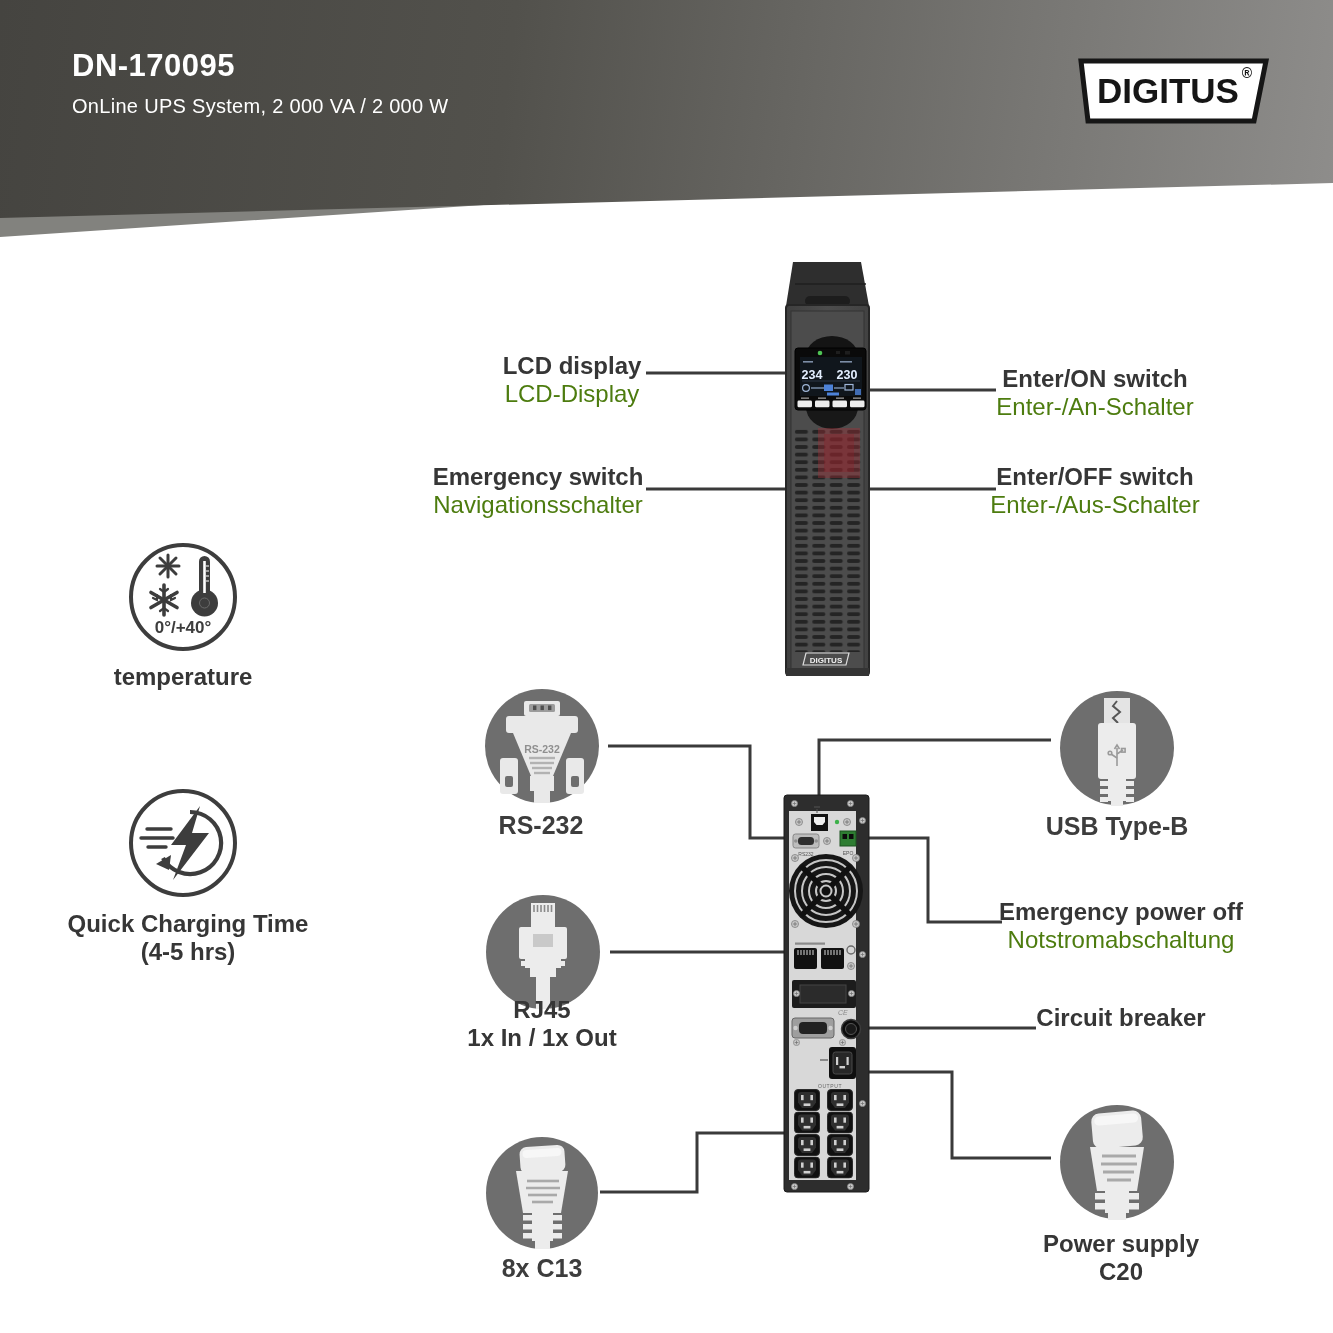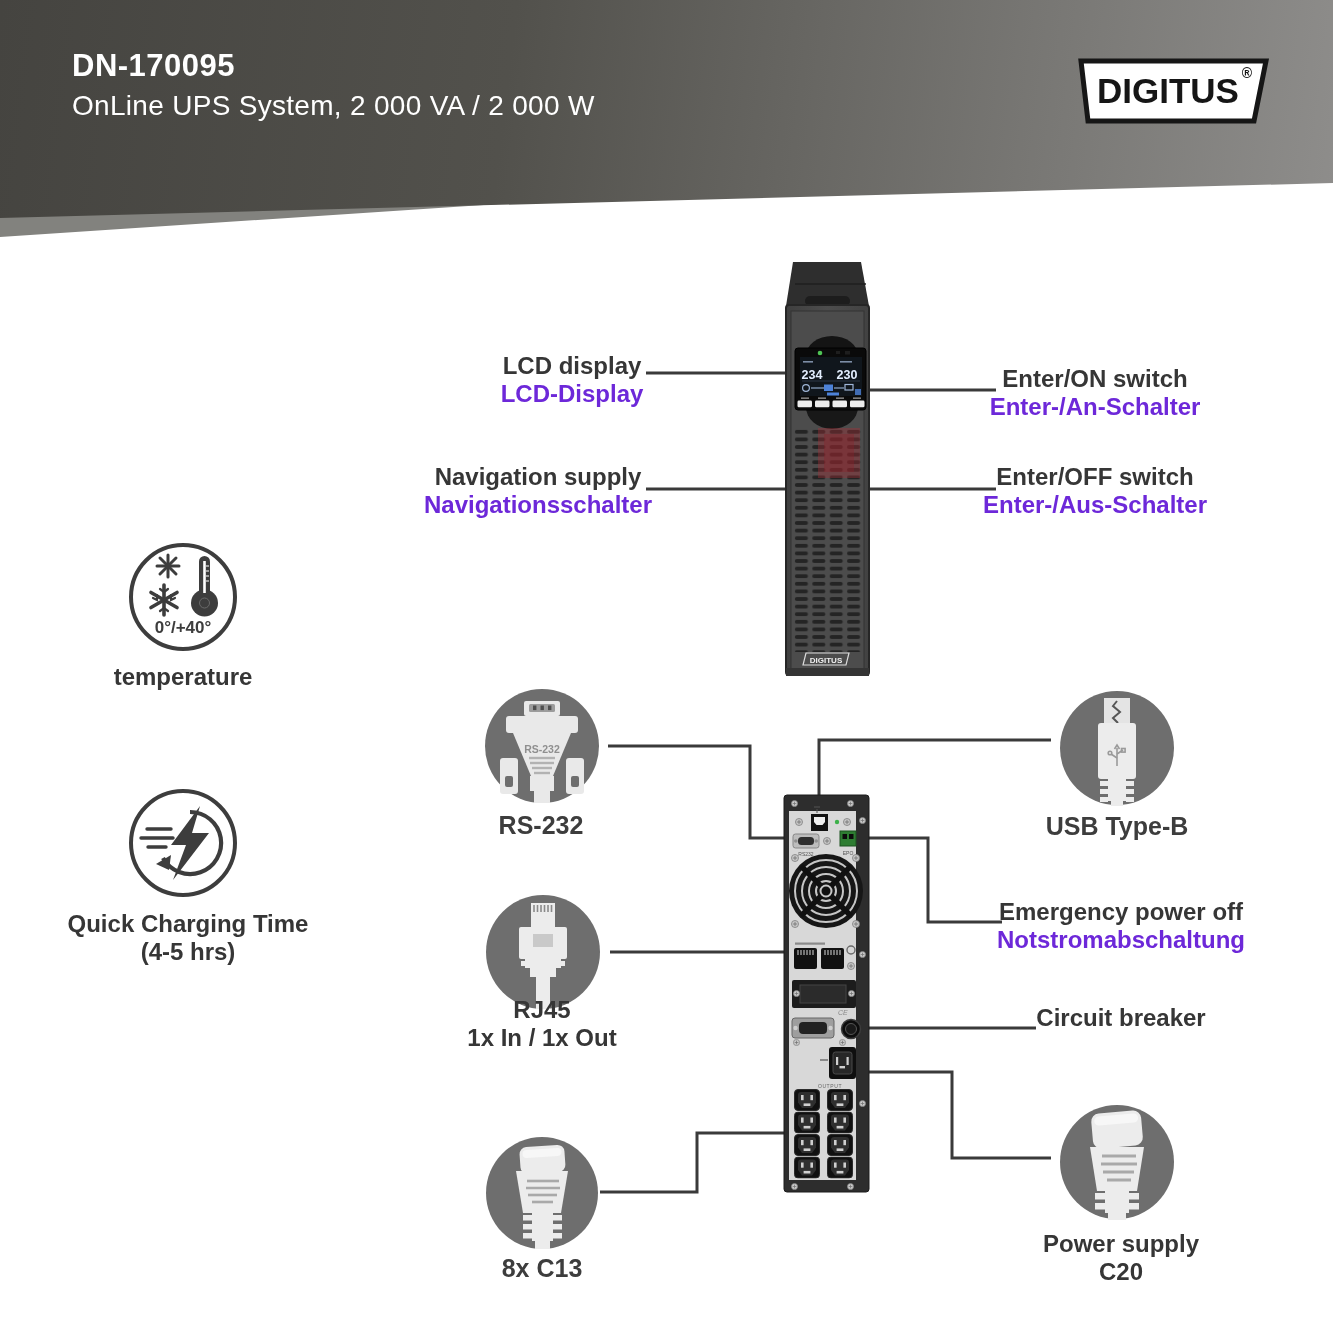--- a/index.html
+++ b/index.html
@@ -6,26 +6,26 @@
   .canvas{position:relative;width:1333px;height:1333px;background:#fff;overflow:hidden;
           font-family:"Liberation Sans","DejaVu Sans",sans-serif;}
   
   .banner-wedge{position:absolute;left:0;top:0;width:1333px;height:240px;
     clip-path:polygon(0px 216px,558px 200px,0px 237px);background:#82827e;}
   .banner{position:absolute;left:0;top:0;width:1333px;height:222px;
     clip-path:polygon(0 0,1333px 0,1333px 183px,0 218px);
     background:linear-gradient(97deg,#454440 0%,#52514c 38%,#8e8d8b 100%);}
   .banner-text{position:absolute;left:72px;top:46px;color:#fff;}
   .banner-text .model{font-size:31px;font-weight:bold;letter-spacing:.5px;line-height:40px;}
-  .banner-text .sub{font-size:28px;font-weight:400;letter-spacing:.3px;line-height:40px;}
+  .banner-text .sub{font-size:20px;font-weight:400;letter-spacing:.3px;line-height:40px;}
   .logo{position:absolute;left:1078px;top:58px;}
   
   .co{position:absolute;text-align:center;color:#383838;line-height:28px;font-size:24px;}
   .co .b{font-weight:bold;color:#363636;}
-  .co .r{font-weight:700;color:#6d28d9;}
+  .co .r{font-weight:400;color:#4d7c0f;}
   .cap{position:absolute;text-align:center;font-weight:bold;color:#3d3d3d;line-height:28px;font-size:25px;}
   svg text{font-family:"Liberation Sans","DejaVu Sans",sans-serif;}
   .gfx{position:absolute;left:0;top:0;}
 </style>
 </head>
 <body>
 
 <div class="canvas">
 
   <div class="banner-wedge"></div>
@@ -386,21 +386,21 @@
       </g>
       <rect x="1108" y="1213" width="18" height="7" fill="#ececec"></rect>
     </g>
   </svg>
 
   <div class="co" style="left:422px;top:352px;width:300px">
     <div class="b">LCD display</div>
     <div class="r">LCD-Display</div>
   </div>
   <div class="co" style="left:388px;top:463px;width:300px">
-    <div class="b">Navigation supply</div>
+    <div class="b">Emergency switch</div>
     <div class="r">Navigationsschalter</div>
   </div>
   <div class="co" style="left:945px;top:365px;width:300px">
     <div class="b">Enter/ON switch</div>
     <div class="r">Enter-/An-Schalter</div>
   </div>
   <div class="co" style="left:945px;top:463px;width:300px">
     <div class="b">Enter/OFF switch</div>
     <div class="r">Enter-/Aus-Schalter</div>
   </div>

